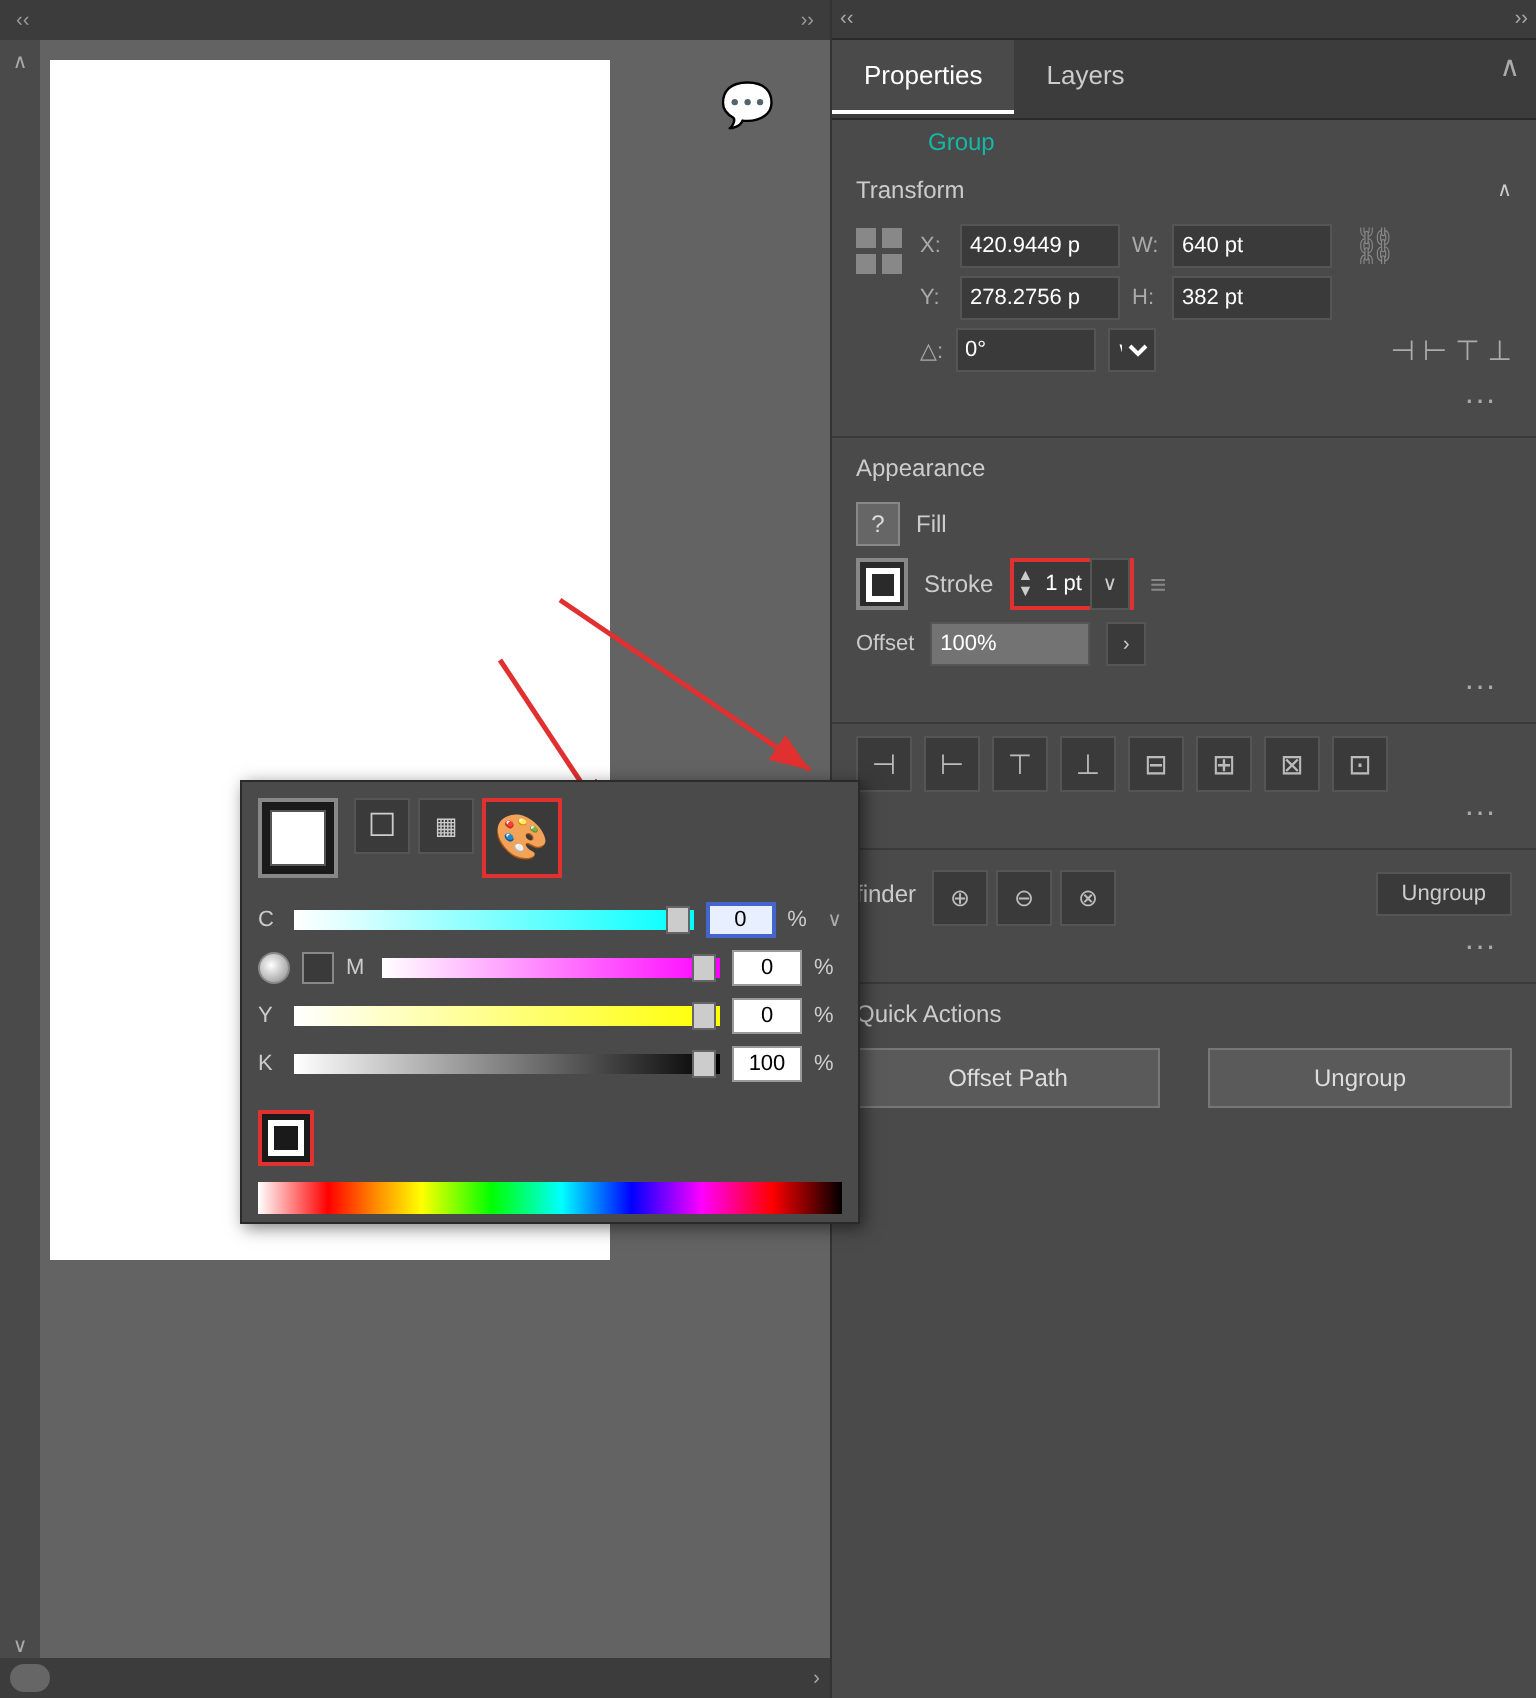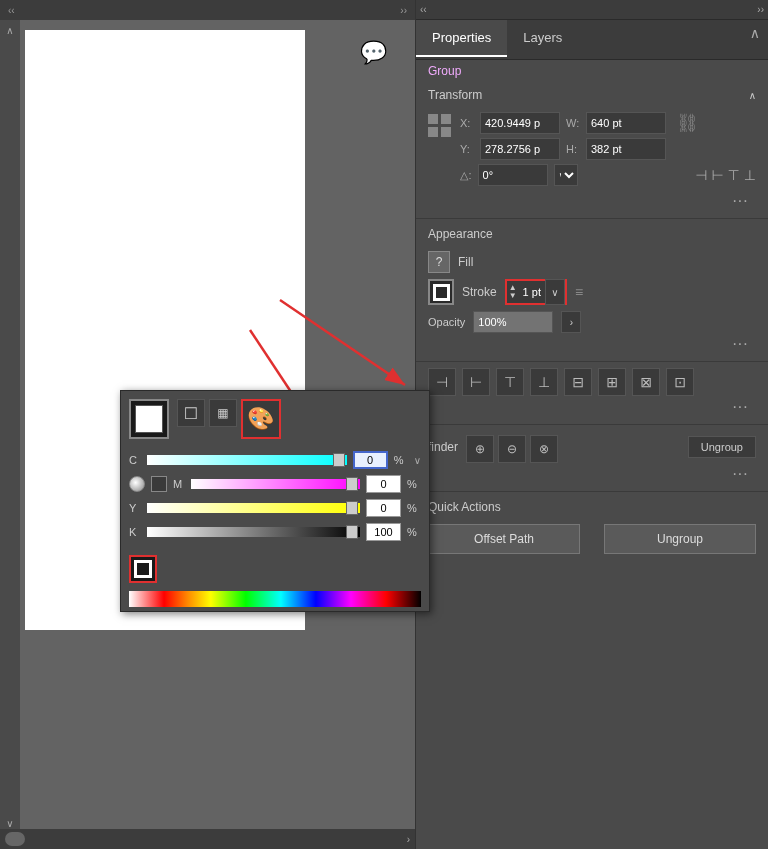--- a/index.html
+++ b/index.html
@@ -567,22 +567,23 @@
       height: 16px;
       border: 1px solid #888;
       background: #3a3a3a;
       display: inline-flex;
       align-items: center;
       justify-content: center;
     }
 
     .group-label {
       font-size: 12px;
-      color: #f0abfc;
+      color: #14b8a6;
       padding: 4px 12px 2px;
+      margin-left: 36px;
     }
 
     .right-panel-top {
       display: flex;
       align-items: center;
       background: #3c3c3c;
       padding: 4px 4px;
       border-bottom: 1px solid #2a2a2a;
     }
 
@@ -797,21 +798,21 @@
             <span class="spinner-btn">▼</span>
           </div>
           <span class="stroke-value">1 pt</span>
           <div class="stroke-expand-btn">∨</div>
         </div>
 
         <span class="list-icon">≡</span>
       </div>
 
       <div class="opacity-row">
-        <span class="opacity-label">Opacity</span>
+        <span class="opacity-label">Offset</span>
         <input class="opacity-value" value="100%" style="">
         <div class="opacity-expand">›</div>
       </div>
       <div style="display:flex; justify-content:flex-end;">
         <span class="more-btn">···</span>
       </div>
     </div>
 
     <div style="padding: 6px 12px; border-bottom: 1px solid #3a3a3a;">
       <div style="display:flex; gap:6px; align-items:center;">

